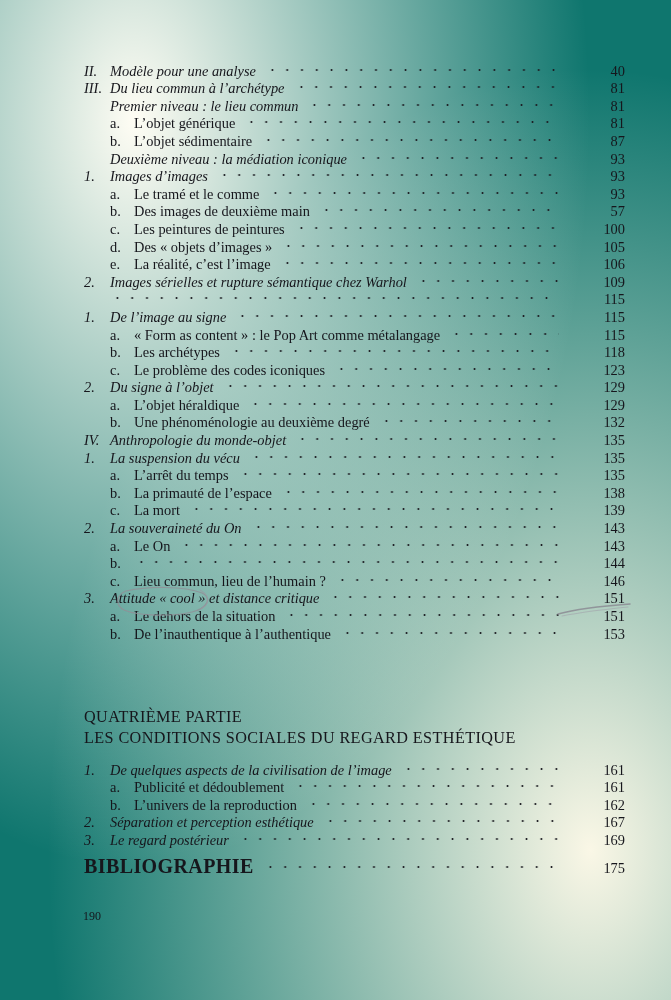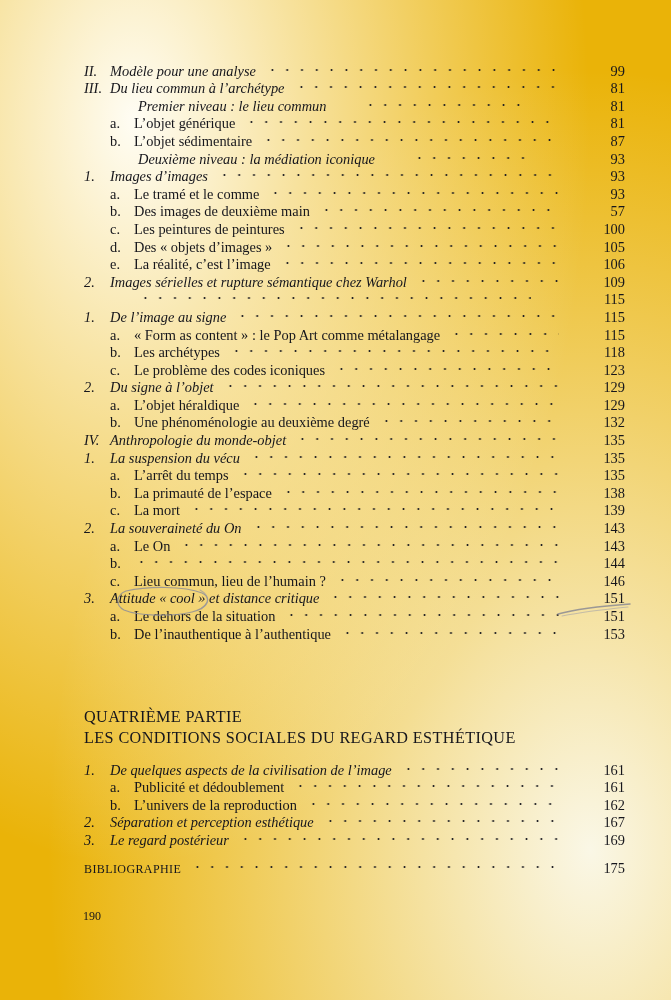--- a/index.html
+++ b/index.html
@@ -12,21 +12,21 @@
     background: #fdfbee;
     font-family: "Liberation Serif", "DejaVu Serif", serif;
     color: #16161c;
     overflow: hidden;
     position: relative;
   }
   #page {
     position: relative;
     width: 671px;
     height: 1000px;
-    background: #eab308;
+    background: #0f766e;
   }
   
   #paper-grain {
     position: absolute;
     inset: 0;
     background:
       radial-gradient(ellipse at 20% 12%, #fffdf4 0%, rgba(255,253,244,0) 60%),
       radial-gradient(ellipse at 88% 85%, #faf7e6 0%, rgba(250,247,230,0) 65%);
     pointer-events: none;
   }
@@ -80,21 +80,21 @@
     padding-left: 8px;
     padding-right: 46px;
     box-sizing: content-box;
     font-size: 14.4px;
   }
 
   
   .lv-roman  { padding-left: 84px; }
   .lv-roman .num { width: 26px; }
 
-  .lv-sub    { padding-left: 110px; gap: 28px; }
+  .lv-sub    { padding-left: 110px; }
 
   .lv-arabic { padding-left: 84px; }
   .lv-arabic .num { width: 26px; }
 
   .lv-letter { padding-left: 110px; }
   .lv-letter .num { width: 24px; }
 
   .ital { font-style: italic; }
   .rom  { font-style: normal; }
 
@@ -105,22 +105,23 @@
     top: 707px;
     font-size: 16.2px;
     line-height: 20.5px;
     letter-spacing: 0.4px;
     font-style: normal;
   }
   #part-heading div { white-space: nowrap; }
 
   
   .biblio .label {
-    font-size: 12px;
+    font-size: 20px;
     letter-spacing: 0.4px;
+    font-weight: bold;
   }
   .biblio .page { font-size: 14.4px; }
 
   #folio {
     position: absolute;
     left: 83px;
     top: 909px;
     font-size: 12px;
   }
 
@@ -146,21 +147,21 @@
 <body>
 
 <div id="page">
   <div id="paper-grain"></div>
 
   <div id="toc">
       <div class="entry lv-roman">
         <span class="num ital">II.</span>
         <span class="label ital">Modèle pour une analyse</span>
         <span class="leader"></span>
-        <span class="page">99</span>
+        <span class="page">40</span>
       </div>
       <div class="entry lv-roman gap-before">
         <span class="num ital">III.</span>
         <span class="label ital">Du lieu commun à l’archétype</span>
         <span class="leader"></span>
         <span class="page">81</span>
       </div>
       <div class="entry lv-sub">
         <span class="num ital"></span>
         <span class="label ital">Premier niveau : le lieu commun</span>

